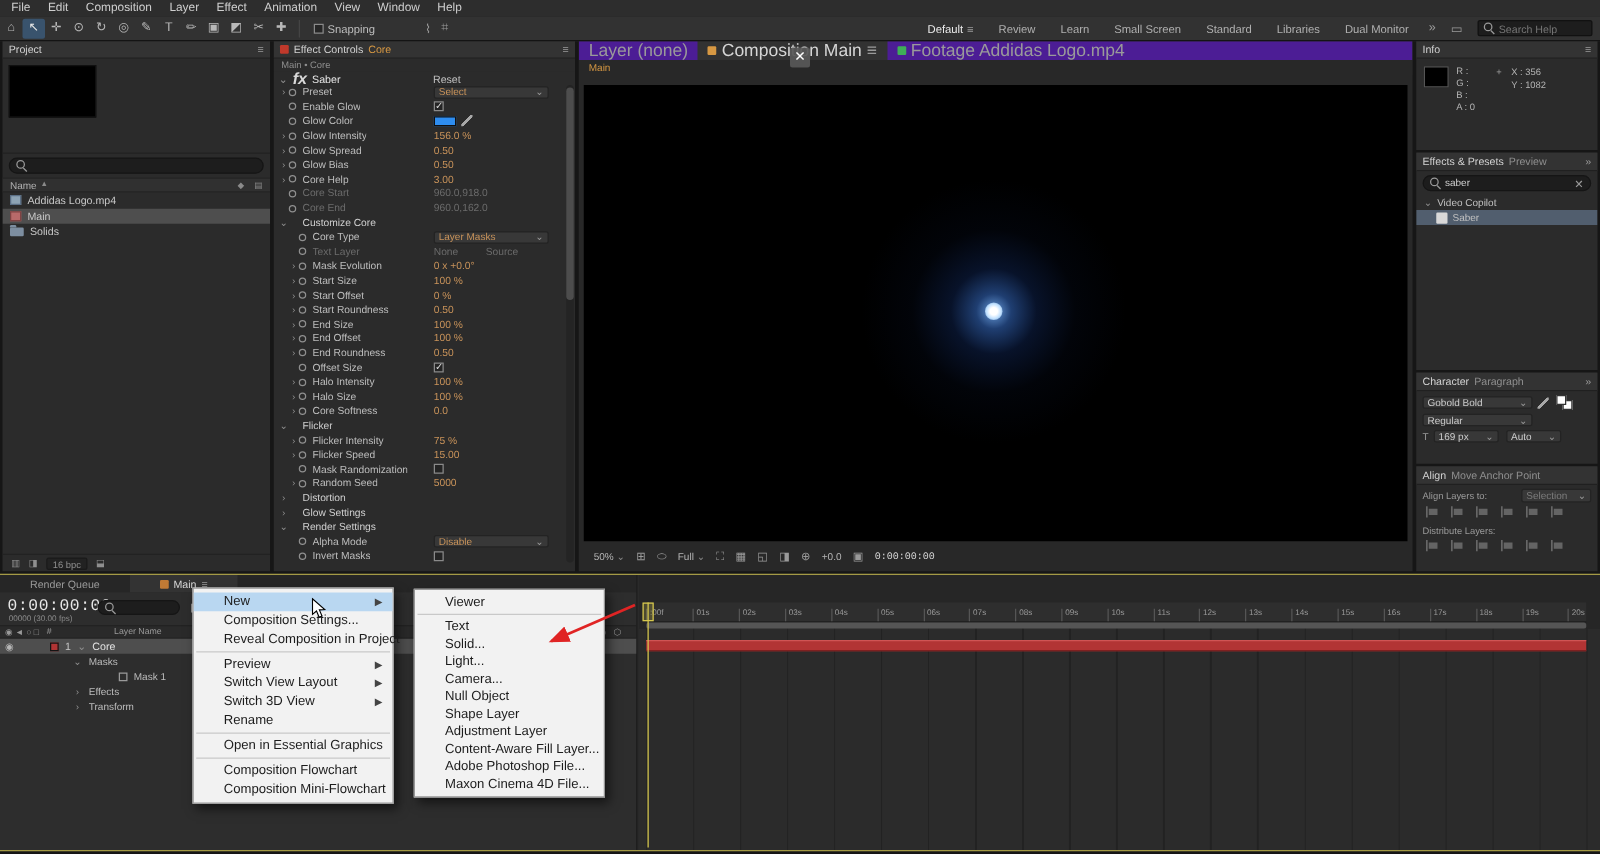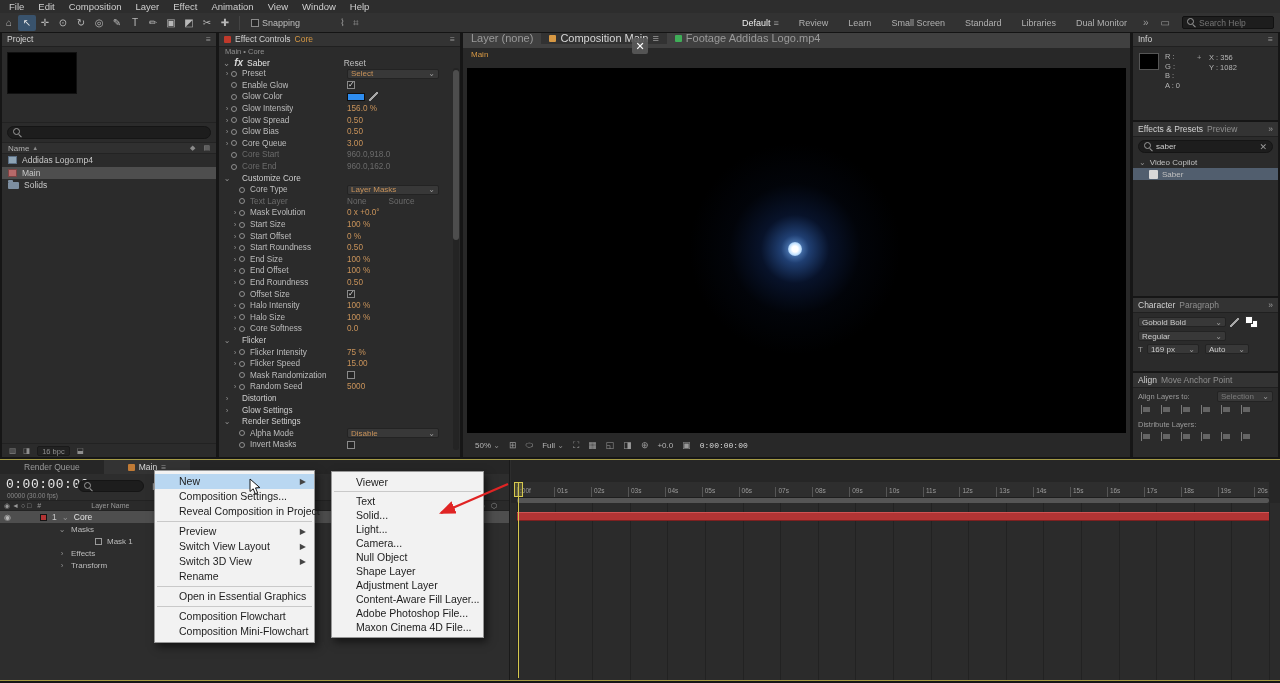--- a/index.html
+++ b/index.html
@@ -48,21 +48,21 @@
 .ic-footage{width:9px;height:8px;background:#8da3b4;border:1px solid #5c justify;border:1px solid #5c7086;display:inline-block}
 .ic-comp{width:9px;height:8px;background:#b86a6a;border:1px solid #7e4343;display:inline-block}
 .ic-folder{width:11px;height:7px;background:#7d8ea0;position:relative;display:inline-block;border-radius:1px}
 .ic-folder::before{content:"";position:absolute;left:0;top:-2px;width:5px;height:2px;background:#7d8ea0;border-radius:1px 1px 0 0}
 .pfoot{margin-top:auto;height:14px;border-top:1px solid #222;display:flex;align-items:center;gap:7px;padding:0 7px;color:#8f8f8f;font-size:7.5px}
 .bpc{background:#222;border:1px solid #1a1a1a;padding:0 4px;height:10px;line-height:10px;border-radius:2px}
 
 .panel-effects{left:219px;top:32px;width:241px;height:425px}
 .crumb{height:10px;line-height:10px;padding:0 6px;color:#8f8f8f;font-size:7.5px;background:#2b2b2b}
 .fxrow{height:11px;display:flex;align-items:center;gap:4px;padding:0 4px;font-size:8.5px}
-.fxbadge{color:#d8d8d8;font-style:italic;font-weight:bold;font-size:10px}
+.fxbadge{color:#d8d8d8;font-style:italic;font-weight:bold;font-size:13px}
 .fxname{color:#e6e6e6}
 .reset{margin-left:70px;color:#c0c0c0}
 .erows{position:relative}
 .erow{position:relative;display:flex;align-items:center;height:11.6px;font-size:8.2px;color:#bdbdbd;padding-left:4px}
 .erow.ind-2{padding-left:12px}
 .erow .twirl{width:8px;color:#8f8f8f;text-align:center;flex:0 0 8px;font-size:8px}
 .erow .watch{width:11px;flex:0 0 11px;display:flex;align-items:center}
 .erow .watch i{width:6px;height:6px;border:1px solid #8f8f8f;border-radius:50%;display:block}
 .erow .lbl{white-space:nowrap;overflow:hidden}
 .erow .vals{position:absolute;left:128px;display:flex;align-items:center;gap:4px}
@@ -74,21 +74,21 @@
 .swatch{width:18px;height:8px;border:1px solid #101010;display:inline-block}
 .dropper{width:9px;height:9px;display:inline-block;background:linear-gradient(135deg,transparent 42%,#a8a8a8 42%,#a8a8a8 58%,transparent 58%)}
 .dd{display:inline-flex;justify-content:space-between;align-items:center;background:#383838;border:1px solid #232323;border-radius:2px;color:#c9935a;padding:0 3px;height:10px;font-size:8px;width:92px;white-space:nowrap}
 .dd .dda{color:#9a9a9a;margin-left:3px}
 .dd.light{color:#cccccc}
 .kind-group .lbl{color:#cfcfcf}
 .scrollbar{position:absolute;right:1px;top:36px;width:6px;height:382px;background:#242424;border-radius:3px}
 .scrollbar i{position:absolute;left:0;top:2px;width:6px;height:170px;background:#4d4d4d;border-radius:3px}
 
 .panel-viewer{left:463px;top:32px;width:667px;height:425px;background:#282828}
-.vtabs{height:16px;background:#404040;display:flex;align-items:flex-start;font-size:11px;color:#9a9a9a}
+.vtabs{height:16px;background:#4c1d95;display:flex;align-items:flex-start;font-size:14px;color:#9a9a9a}
 .vtab{display:flex;align-items:center;gap:4px;padding:0 8px;white-space:nowrap}
 .vtab.active{background:#323232;color:#d6d6d6}
 .vcrumb{height:12px;display:flex;align-items:center;padding:0 8px;color:#d79843;font-size:8px;background:#282828}
 .viewport{position:absolute;left:4px;top:36px;width:659px;height:365px;background:#000;overflow:hidden}
 .glowwrap{position:absolute;left:328px;top:181px;width:0;height:0}
 .halo{position:absolute;left:-110px;top:-110px;width:220px;height:220px;border-radius:50%;background:radial-gradient(circle,rgba(120,180,255,0.85) 0%,rgba(62,124,226,0.5) 9%,rgba(28,66,150,0.28) 22%,rgba(12,28,66,0.14) 42%,rgba(0,0,0,0) 68%)}
 .gcore{position:absolute;left:-7px;top:-7px;width:14px;height:14px;border-radius:50%;background:radial-gradient(circle,#ffffff 0%,#ffffff 30%,#bfe0ff 60%,rgba(130,185,255,0) 100%)}
 .vbar{position:absolute;left:4px;top:404px;width:659px;height:18px;display:flex;align-items:center;gap:9px;color:#b5b5b5;font-size:8px;padding:0 8px}
 .vbar .vic{color:#9a9a9a;font-size:9px}
 .vtc{color:#d8d8d8;font-family:"Liberation Mono",monospace}
@@ -396,21 +396,21 @@
 
           </span>
         </div>
 
         <div class="erow ind-1 kind-value dis-none">
           <span class="twirl">›</span>
           <span class="watch">
             <i></i>
           </span>
 
-          <span class="lbl">Core Queue</span>
+          <span class="lbl">Core Help</span>
           <span class="vals">
             <span class="pval">3.00</span>
 
           </span>
         </div>
 
         <div class="erow ind-1 kind-value dis-true">
           <span class="twirl"></span>
           <span class="watch">
             <i></i>

